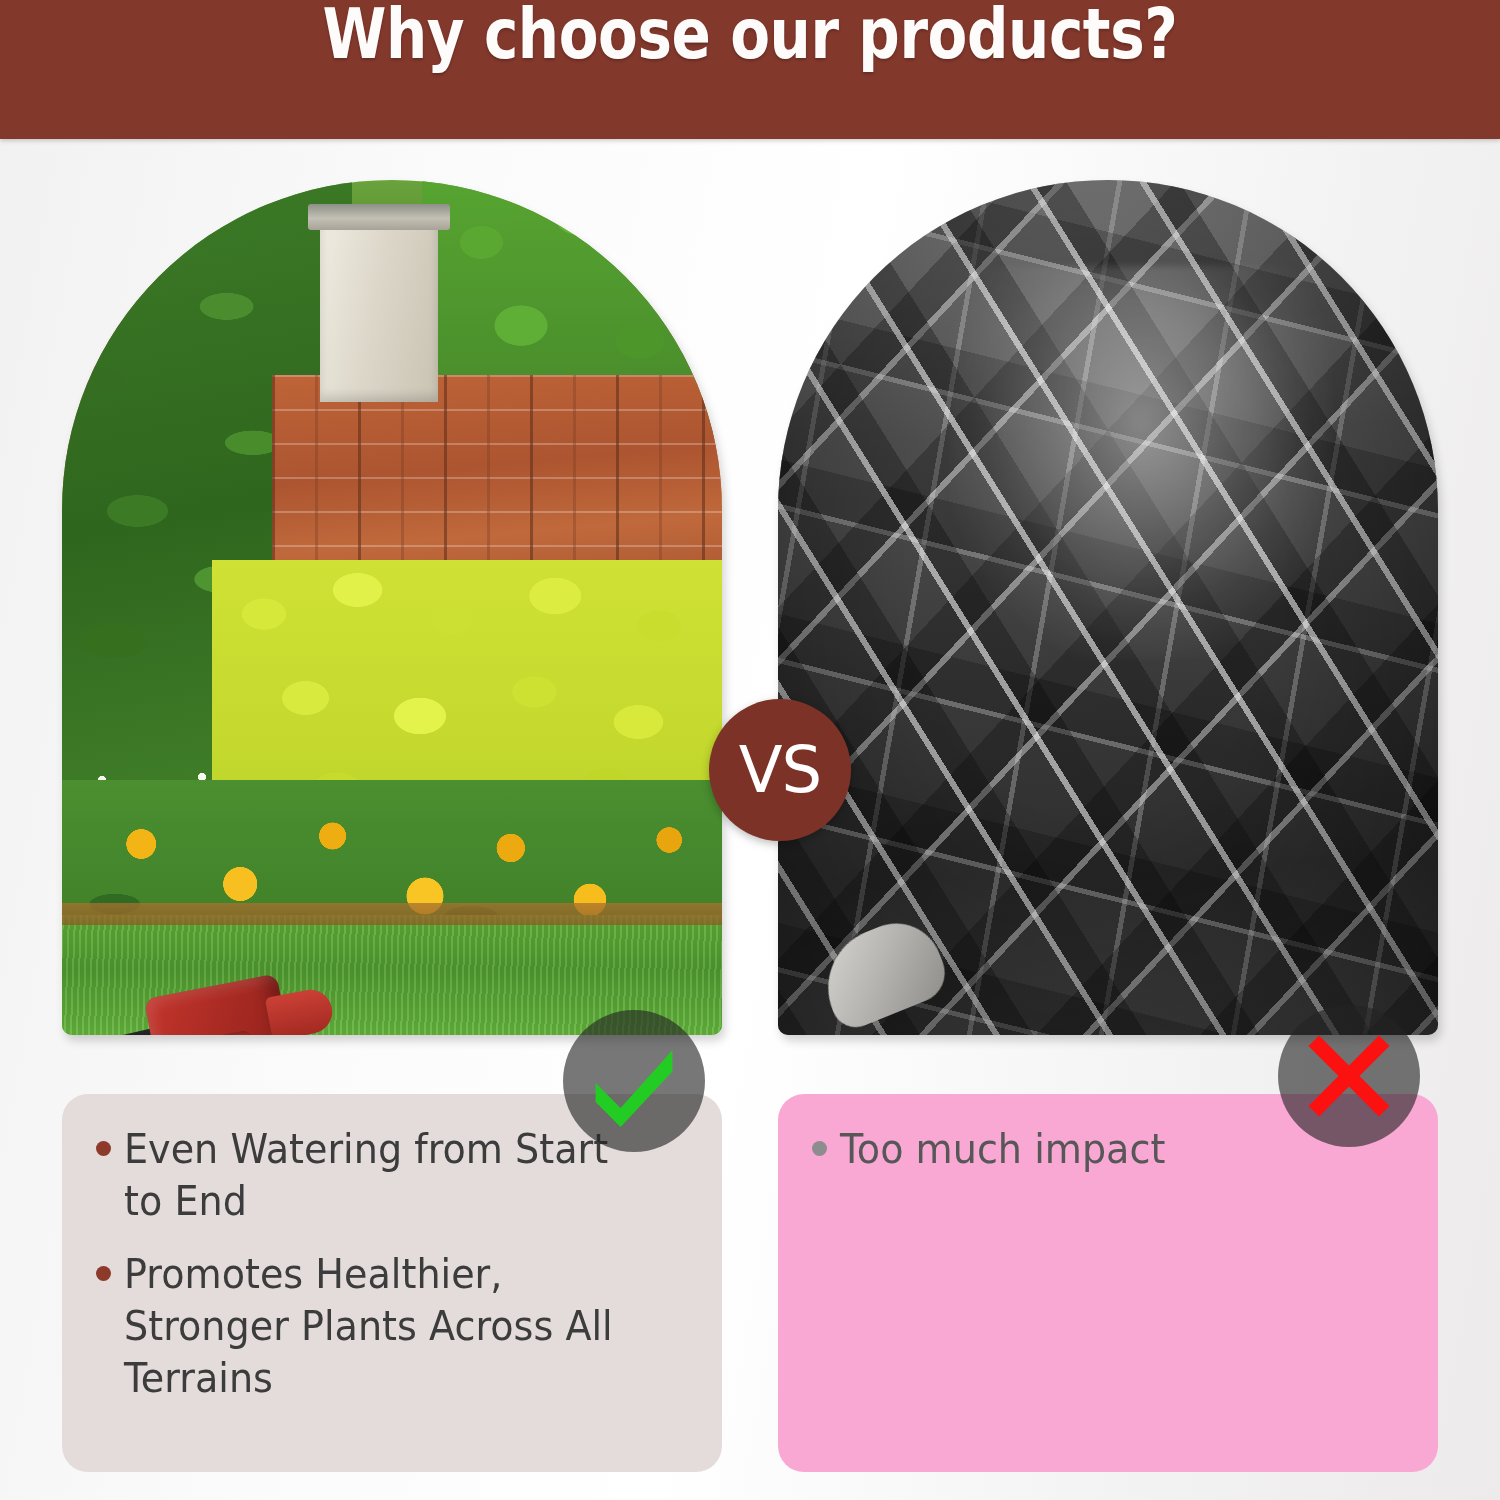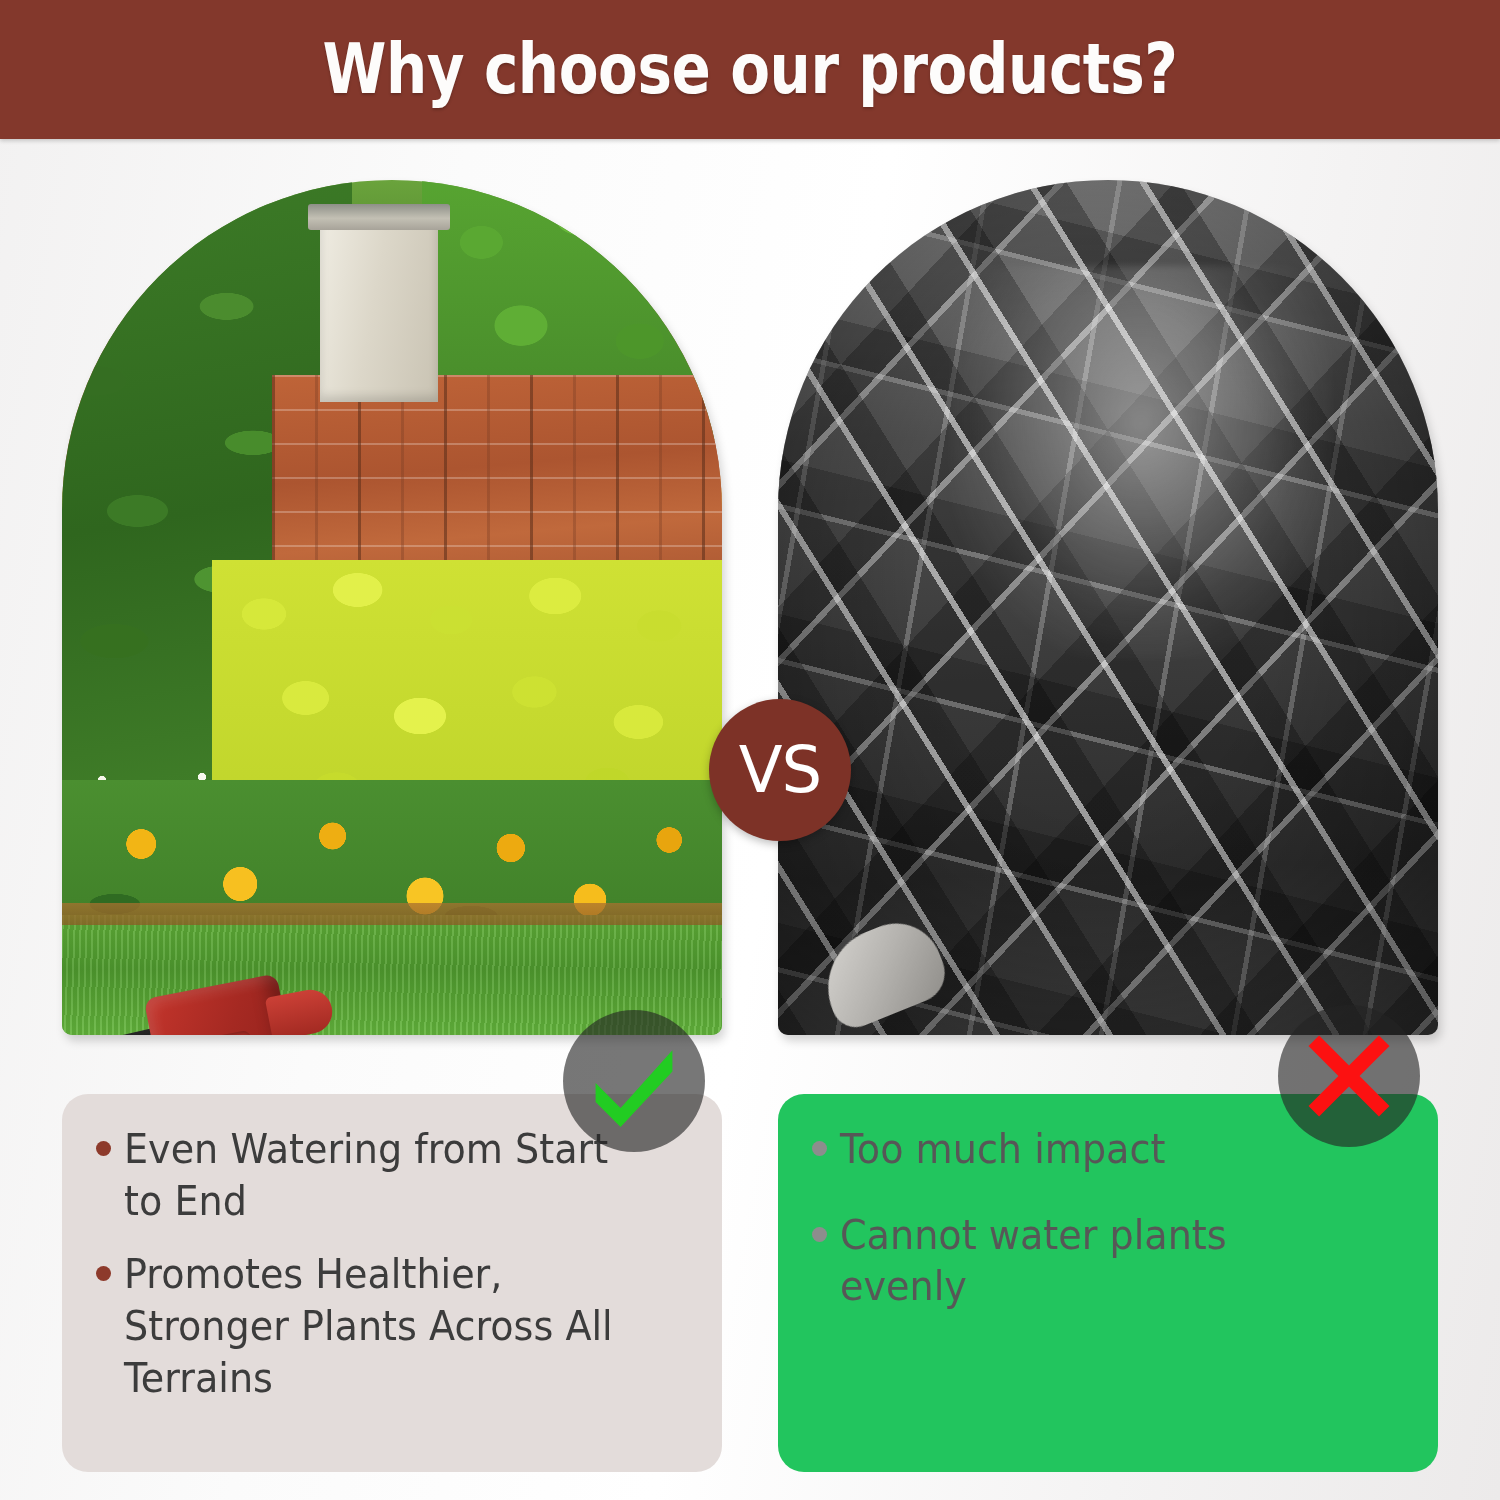--- a/index.html
+++ b/index.html
@@ -24,21 +24,21 @@
   }
 
   
   .banner {
     position: absolute;
     left: 0; top: 0;
     width: 1500px;
     height: 139px;
     background: #83382c;
     display: flex;
-    align-items: center;
+    align-items: flex-start;
     justify-content: center;
     box-shadow: 0 2px 4px rgba(0,0,0,0.18);
   }
   .banner-title {
     color: #fdfcfb;
     font-size: 69px;
     font-weight: bold;
     letter-spacing: -0.5px;
     line-height: 1;
     font-family: "DejaVu Sans", sans-serif;
@@ -401,21 +401,21 @@
     border-radius: 26px;
     padding: 30px 34px 0 34px;
     box-sizing: border-box;
   }
   .panel-good {
     left: 62px;
     background: #e3dcda;
   }
   .panel-bad {
     left: 778px;
-    background: #22c55e;
+    background: #f9a8d4;
   }
   .blist {
     list-style: none;
     margin: 0;
     padding: 0;
   }
   .bitem {
     display: flex;
     align-items: flex-start;
     margin-bottom: 22px;
@@ -508,19 +508,15 @@
       </li>
     </ul>
   </div>
 
   <div class="panel panel-bad">
     <ul class="blist">
       <li class="bitem">
         <span class="bullet-dot"></span>
         <span class="bitem-text">Too much impact</span>
       </li>
-      <li class="bitem">
-        <span class="bullet-dot"></span>
-        <span class="bitem-text">Cannot water plants evenly</span>
-      </li>
     </ul>
   </div>
 </div>
 
 </body></html>

